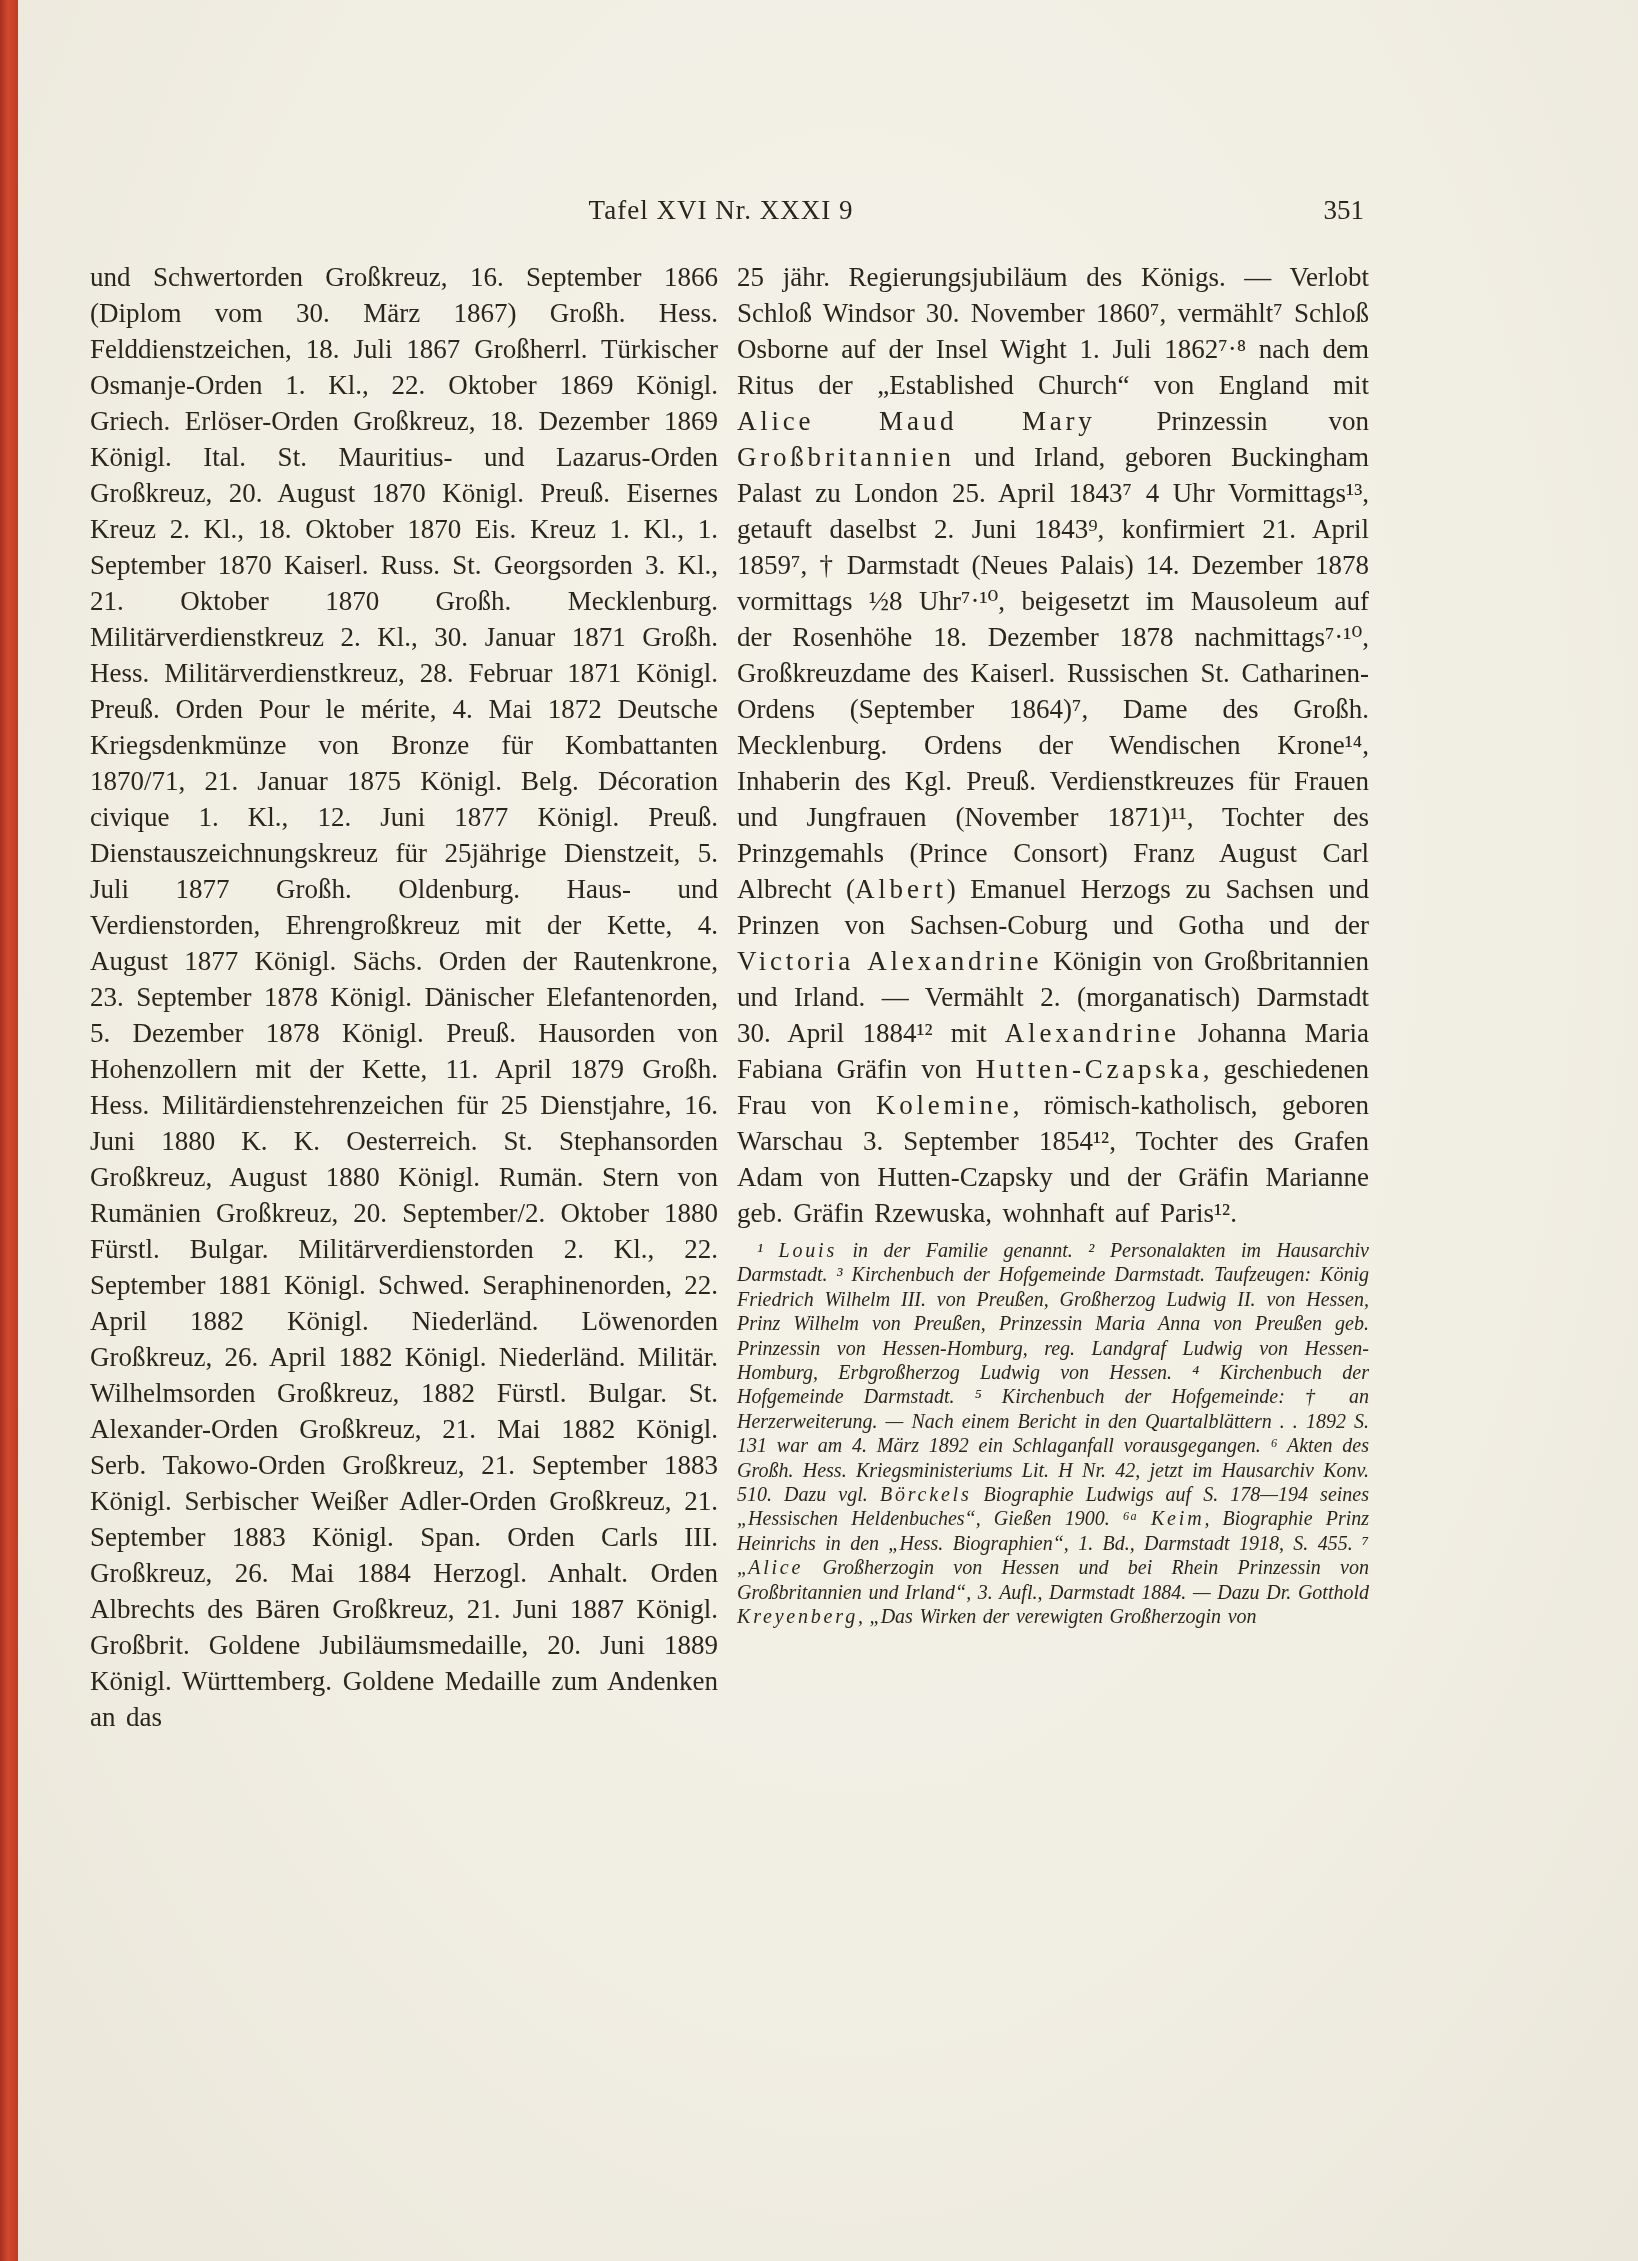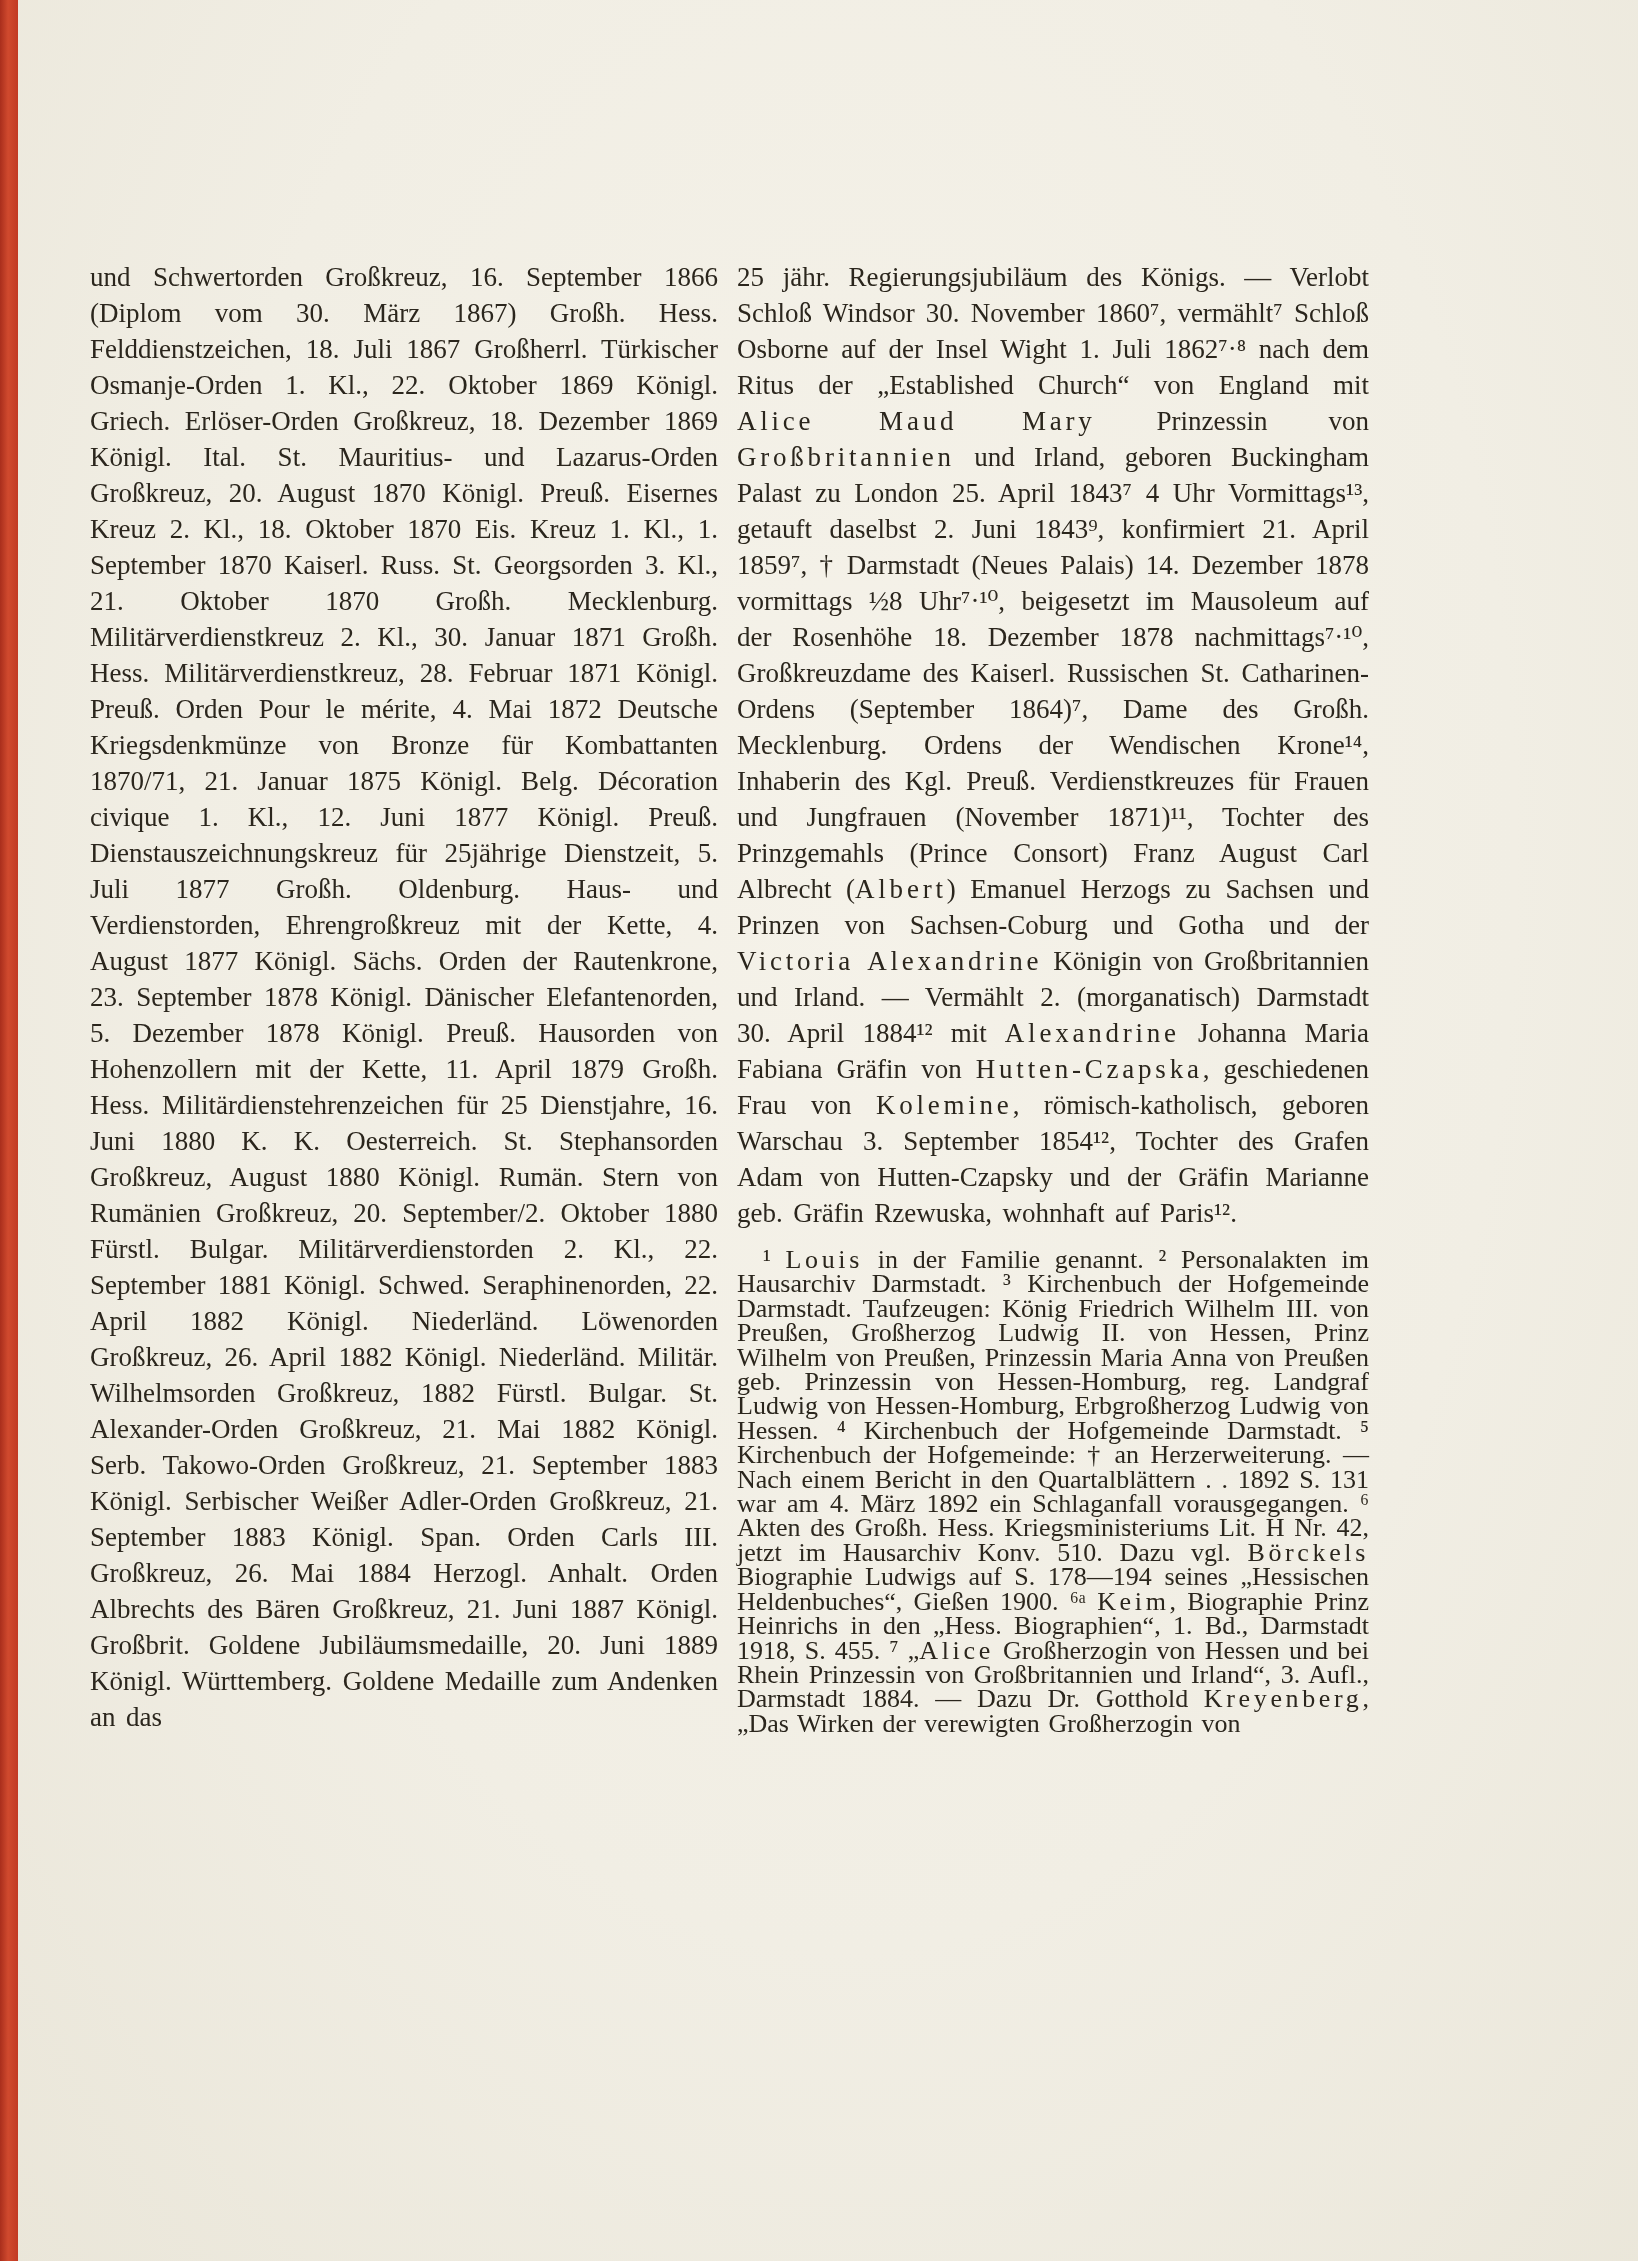--- a/index.html
+++ b/index.html
@@ -36,37 +36,42 @@
   .col-left  { left:90px;  width:628px; }
   .col-right { left:737px; width:632px; }
   .body-text {
     font-size:27px;
     line-height:36px;
     text-align:justify;
     word-spacing:0.14em;
     hyphens:auto;
   }
   .footnotes {
-    margin-top:17px;
-    font-size:26px;
+    margin-top:7px;
+    font-size:20px;
     line-height:24.4px;
     text-align:justify;
     word-spacing:0.08em;
     text-indent:1em;
     hyphens:auto;
+    font-style:italic;
   }
   .sperr { letter-spacing:0.14em; }
 </style>
 </head>
 <body>
 
 <div class="paper" style="color: rgb(43, 38, 29);">
 
   <div class="spine" style="background-color: rgb(194, 58, 36);"></div>
 
+  <header class="page-header">
+    <div class="header-title">Tafel XVI Nr. XXXI 9</div>
+    <div class="page-number">351</div>
+  </header>
 
   <main>
     <div class="col col-left">
       <p class="body-text">und Schwertorden Großkreuz, 16. September 1866 (Diplom vom 30. März 1867) Großh. Hess. Felddienstzeichen, 18. Juli 1867 Großherrl. Türkischer Osmanje-Orden 1. Kl., 22. Oktober 1869 Königl. Griech. Erlöser-Orden Großkreuz, 18. Dezember 1869 Königl. Ital. St. Mauritius- und Lazarus-Orden Großkreuz, 20. August 1870 Königl. Preuß. Eisernes Kreuz 2. Kl., 18. Oktober 1870 Eis. Kreuz 1. Kl., 1. September 1870 Kaiserl. Russ. St. Georgsorden 3. Kl., 21. Oktober 1870 Großh. Mecklenburg. Militärverdienstkreuz 2. Kl., 30. Januar 1871 Großh. Hess. Militärverdienstkreuz, 28. Februar 1871 Königl. Preuß. Orden Pour le mérite, 4. Mai 1872 Deutsche Kriegsdenkmünze von Bronze für Kombattanten 1870/71, 21. Januar 1875 Königl. Belg. Décoration civique 1. Kl., 12. Juni 1877 Königl. Preuß. Dienstauszeichnungskreuz für 25jährige Dienstzeit, 5. Juli 1877 Großh. Oldenburg. Haus- und Verdienstorden, Ehrengroßkreuz mit der Kette, 4. August 1877 Königl. Sächs. Orden der Rautenkrone, 23. September 1878 Königl. Dänischer Elefantenorden, 5. Dezember 1878 Königl. Preuß. Hausorden von Hohenzollern mit der Kette, 11. April 1879 Großh. Hess. Militärdienstehrenzeichen für 25 Dienstjahre, 16. Juni 1880 K. K. Oesterreich. St. Stephansorden Großkreuz, August 1880 Königl. Rumän. Stern von Rumänien Großkreuz, 20. September/2. Oktober 1880 Fürstl. Bulgar. Militärverdienstorden 2. Kl., 22. September 1881 Königl. Schwed. Seraphinenorden, 22. April 1882 Königl. Niederländ. Löwenorden Großkreuz, 26. April 1882 Königl. Niederländ. Militär. Wilhelmsorden Großkreuz, 1882 Fürstl. Bulgar. St. Alexander-Orden Großkreuz, 21. Mai 1882 Königl. Serb. Takowo-Orden Großkreuz, 21. September 1883 Königl. Serbischer Weißer Adler-Orden Großkreuz, 21. September 1883 Königl. Span. Orden Carls III. Großkreuz, 26. Mai 1884 Herzogl. Anhalt. Orden Albrechts des Bären Großkreuz, 21. Juni 1887 Königl. Großbrit. Goldene Jubiläumsmedaille, 20. Juni 1889 Königl. Württemberg. Goldene Medaille zum Andenken an das</p>
     </div>
 
     <div class="col col-right">
       <p class="body-text"><span>25 jähr. Regierungsjubiläum des Königs. — Verlobt Schloß Windsor 30. November 1860⁷, vermählt⁷ Schloß Osborne auf der Insel Wight 1. Juli 1862⁷·⁸ nach dem Ritus der „Established Church“ von England mit </span><span class="sperr">Alice Maud Mary</span><span> Prinzessin von </span><span class="sperr">Großbritannien</span><span> und Irland, geboren Buckingham Palast zu London 25. April 1843⁷ 4 Uhr Vormittags¹³, getauft daselbst 2. Juni 1843⁹, konfirmiert 21. April 1859⁷, † Darmstadt (Neues Palais) 14. Dezember 1878 vormittags ½8 Uhr⁷·¹⁰, beigesetzt im Mausoleum auf der Rosenhöhe 18. Dezember 1878 nachmittags⁷·¹⁰, Großkreuzdame des Kaiserl. Russischen St. Catharinen-Ordens (September 1864)⁷, Dame des Großh. Mecklenburg. Ordens der Wendischen Krone¹⁴, Inhaberin des Kgl. Preuß. Verdienstkreuzes für Frauen und Jungfrauen (November 1871)¹¹, Tochter des Prinzgemahls (Prince Consort) Franz August Carl Albrecht (</span><span class="sperr">Albert</span><span>) Emanuel Herzogs zu Sachsen und Prinzen von Sachsen-Coburg und Gotha und der </span><span class="sperr">Victoria Alexandrine</span><span> Königin von Großbritannien und Irland. — Vermählt 2. (morganatisch) Darmstadt 30. April 1884¹² mit </span><span class="sperr">Alexandrine</span><span> Johanna Maria Fabiana Gräfin von </span><span class="sperr">Hutten-Czapska</span><span>, geschiedenen Frau von </span><span class="sperr">Kolemine</span><span>, römisch-katholisch, geboren Warschau 3. September 1854¹², Tochter des Grafen Adam von Hutten-Czapsky und der Gräfin Marianne geb. Gräfin Rzewuska, wohnhaft auf Paris¹².</span></p>
       <p class="footnotes"><span>¹ </span><span class="sperr">Louis</span><span> in der Familie genannt.  ² Personalakten im Hausarchiv Darmstadt.  ³ Kirchenbuch der Hofgemeinde Darmstadt. Taufzeugen: König Friedrich Wilhelm III. von Preußen, Großherzog Ludwig II. von Hessen, Prinz Wilhelm von Preußen, Prinzessin Maria Anna von Preußen geb. Prinzessin von Hessen-Homburg, reg. Landgraf Ludwig von Hessen-Homburg, Erbgroßherzog Ludwig von Hessen.  ⁴ Kirchenbuch der Hofgemeinde Darmstadt.  ⁵ Kirchenbuch der Hofgemeinde: † an Herzerweiterung. — Nach einem Bericht in den Quartalblättern . . 1892 S. 131 war am 4. März 1892 ein Schlaganfall vorausgegangen.  ⁶ Akten des Großh. Hess. Kriegsministeriums Lit. H Nr. 42, jetzt im Hausarchiv Konv. 510. Dazu vgl. </span><span class="sperr">Börckels</span><span> Biographie Ludwigs auf S. 178—194 seines „Hessischen Heldenbuches“, Gießen 1900.  ⁶ᵃ </span><span class="sperr">Keim</span><span>, Biographie Prinz Heinrichs in den „Hess. Biographien“, 1. Bd., Darmstadt 1918, S. 455.  ⁷ „</span><span class="sperr">Alice</span><span> Großherzogin von Hessen und bei Rhein Prinzessin von Großbritannien und Irland“, 3. Aufl., Darmstadt 1884. — Dazu Dr. Gotthold </span><span class="sperr">Kreyenberg</span><span>, „Das Wirken der verewigten Großherzogin von</span></p>
     </div>

